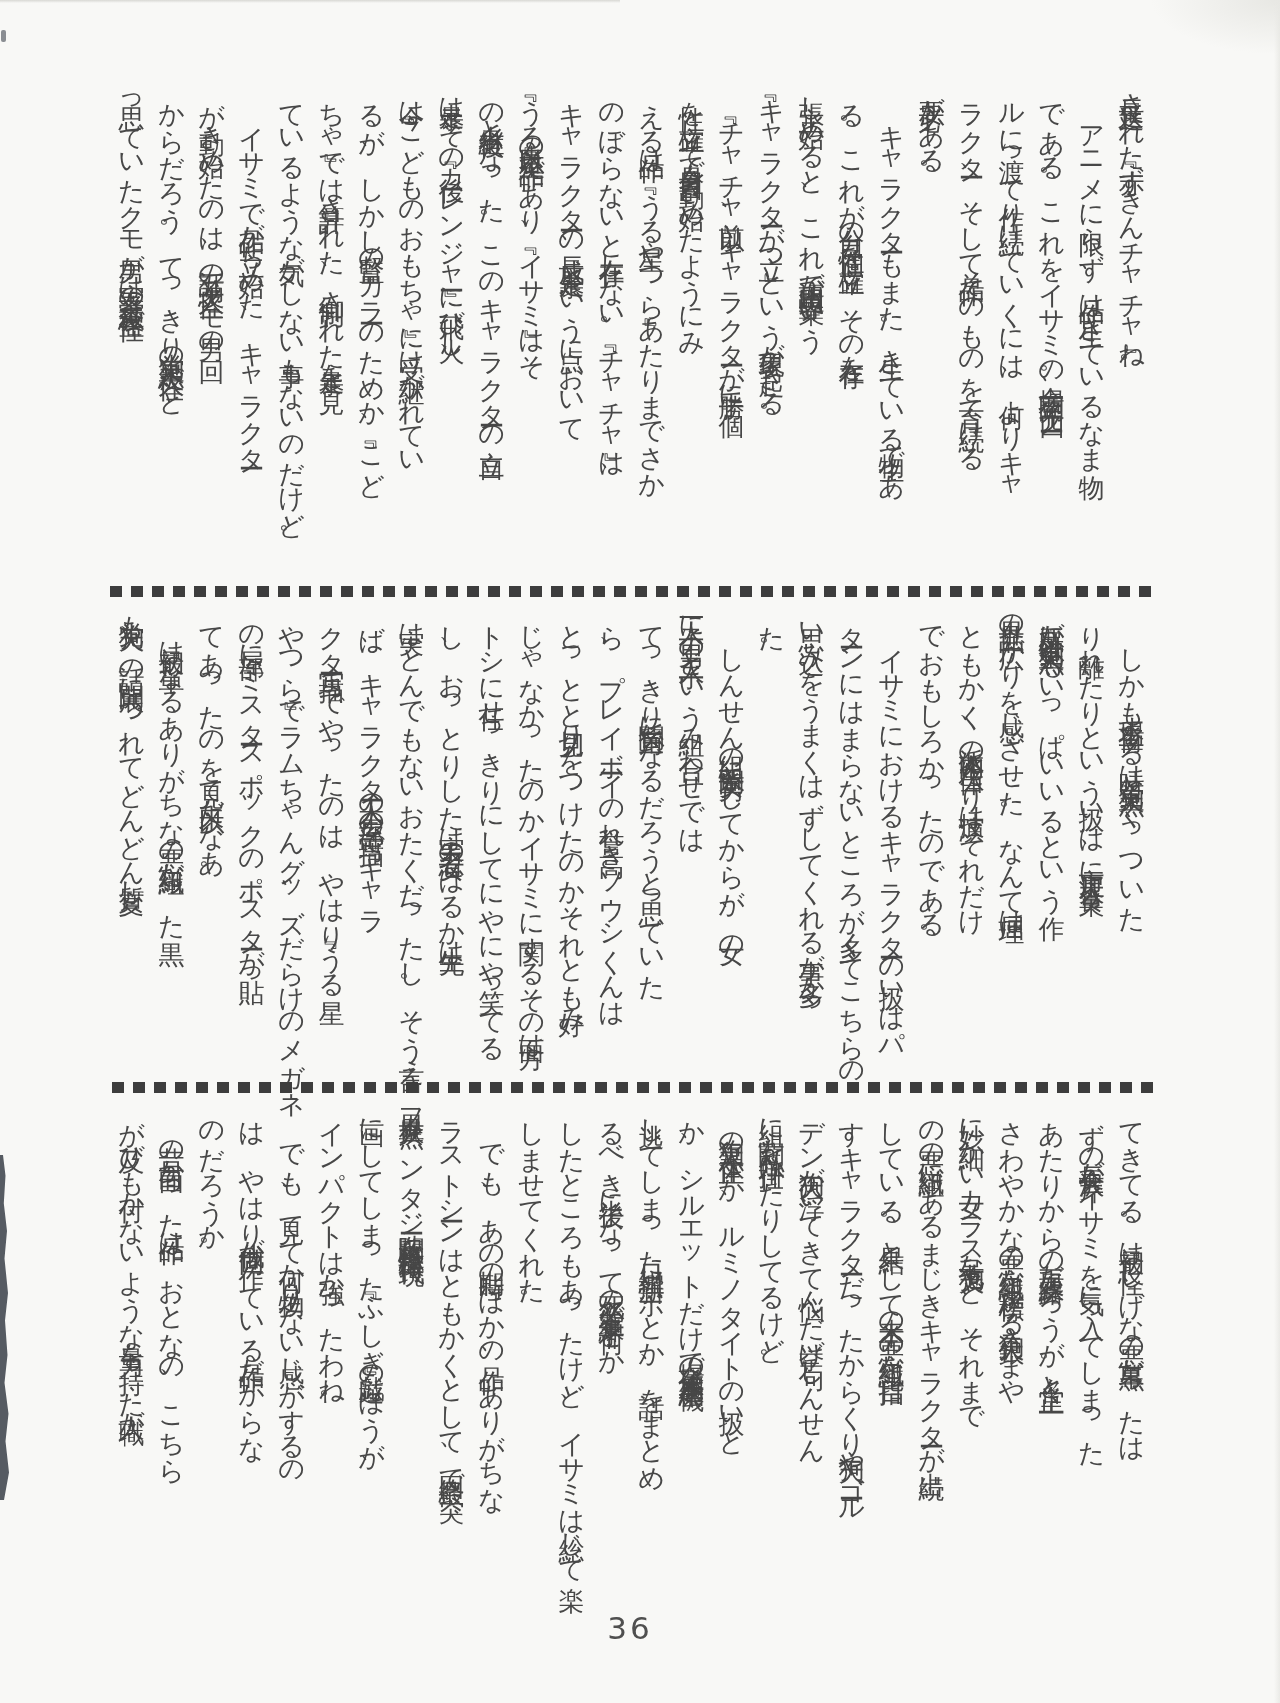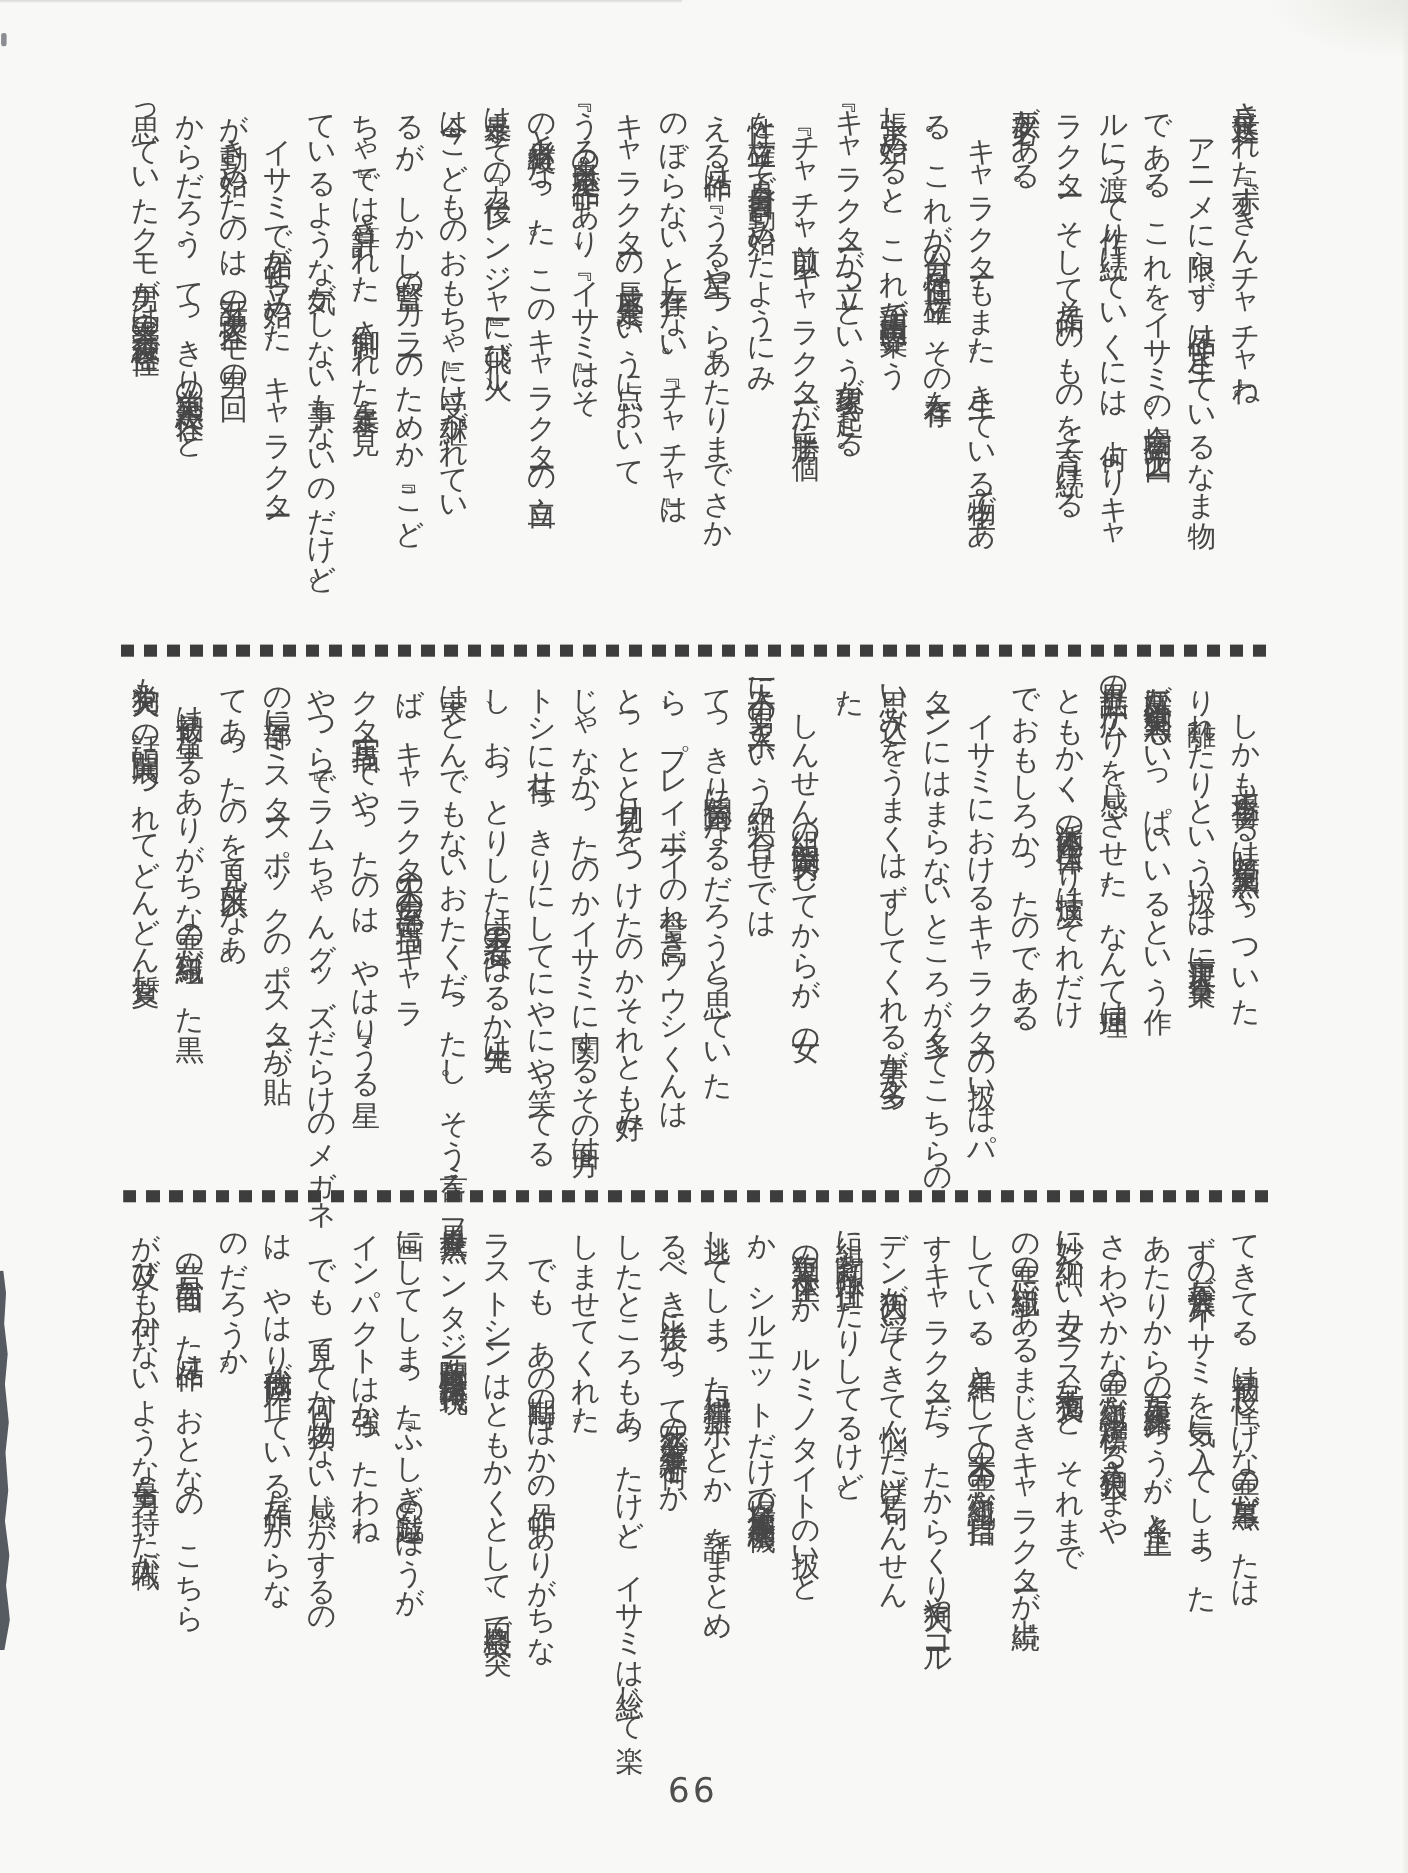--- a/index.html
+++ b/index.html
@@ -178,15 +178,15 @@
       <div class="col">然異世界ファンタジーを現代特撮怪獣格闘映</div>
       <div class="col">画にしてしまった『ふしぎ遊戯』のほうが、</div>
       <div class="col">インパクトは強かったわね。</div>
       <div class="col">　でも、見てて何か物足りない感じがするの</div>
       <div class="col">は、やはり同世代が作っている作品だからな</div>
       <div class="col">のだろうか。</div>
       <div class="col">　昔の面白かった作品は、おとなの、こちら</div>
       <div class="col">が及びも付かないような力量を持った職人が</div>
     </div>
 
-  <div class="pagenum">66</div>
+  <div class="pagenum">36</div>
 
 </div>
 
 </body></html>

